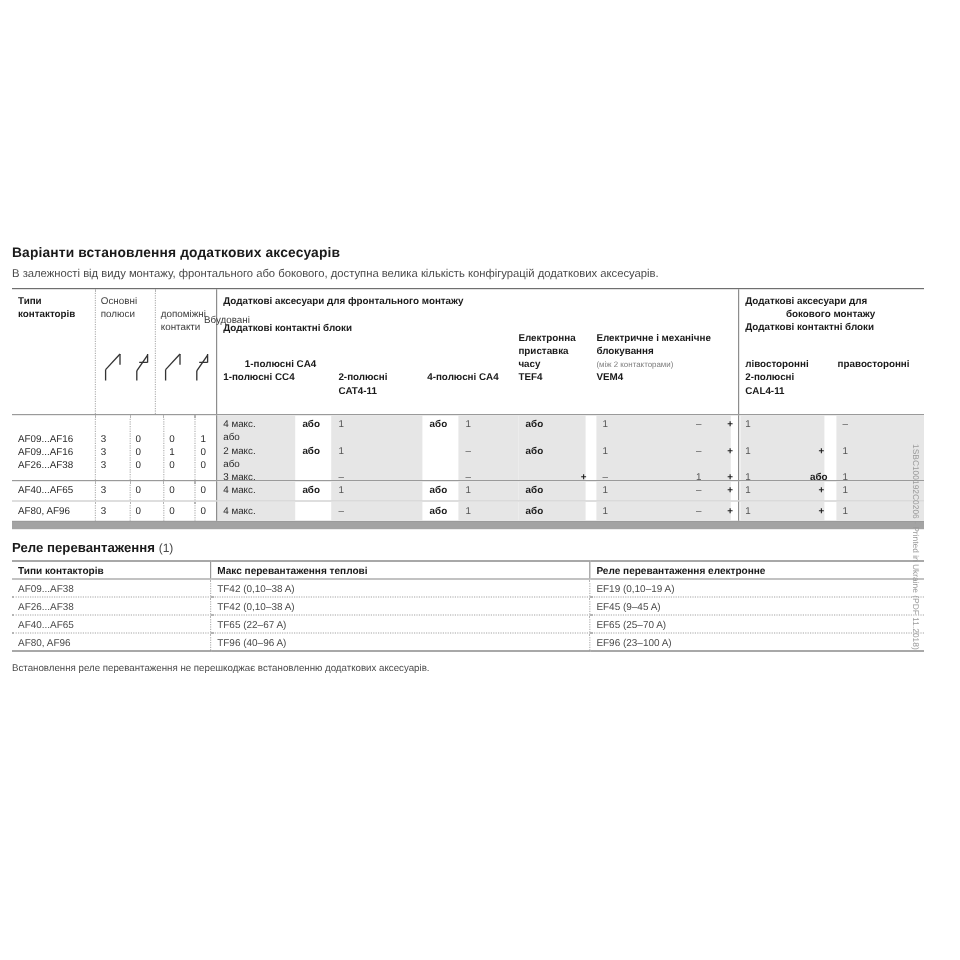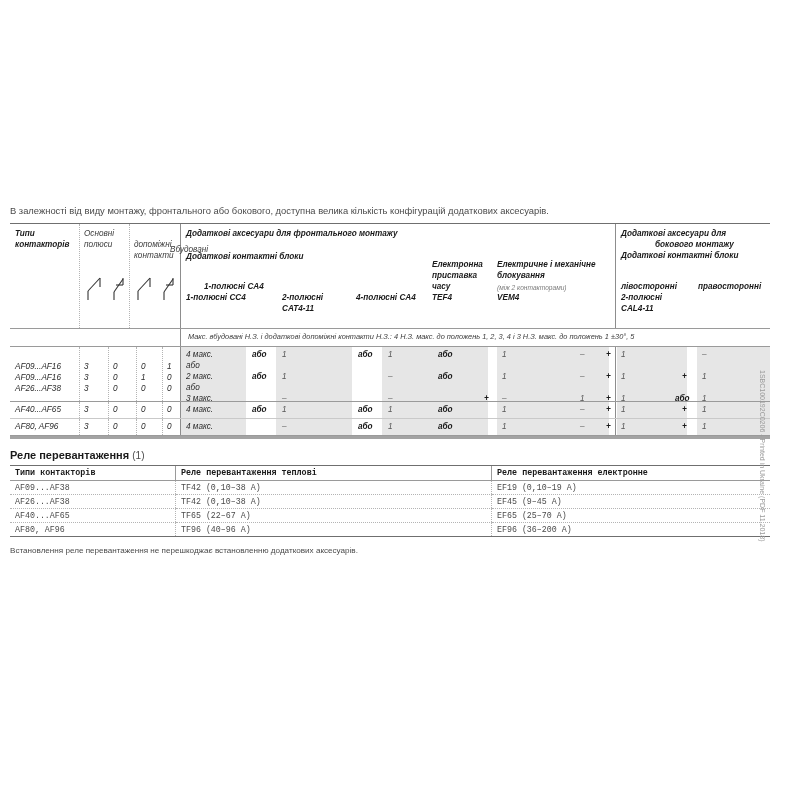--- a/index.html
+++ b/index.html
@@ -32,22 +32,21 @@
     font-size: 9.4px;
     color: #4a4a4a;
     margin: 0 0 7px 0;
   }
 
   
   .tbl {
     position: relative;
     width: 760px;
     border-top: 1px solid #6f6f6f;
-    border-bottom: 3px solid #a3a3a3;
-    font-style: italic;
+    border-bottom: 6px solid #a3a3a3;
   }
 
   .hdr {
     position: relative;
     height: 104px;
     border-bottom: 1px solid #9a9a9a;
   }
 
   .cell {
     position: absolute;
@@ -115,21 +114,20 @@
     color: #1a1a1a;
   }
   .sec2-title b { font-weight: bold; }
   .sec2-title span.n { font-weight: normal; color: #4a4a4a; font-size: 10px;}
 
   table.relay {
     width: 760px;
     border-collapse: collapse;
     font-size: 8.3px;
     color: #3b3b3b;
-    font-family: Liberation Mono, monospace;
   }
   table.relay th {
     text-align: left;
     font-weight: bold;
     color: #1a1a1a;
     font-size: 8.4px;
     padding: 2px 0 2px 5px;
     border-top: 1px solid #6f6f6f;
     border-bottom: 1px solid #9a9a9a;
   }
@@ -160,20 +158,21 @@
     white-space: nowrap;
     transform-origin: 0 0;
     transform: rotate(90deg);
   }
 </style>
 </head>
 <body>
 
 <div id="sheet">
 
+  <div class="doc-title">Варіанти встановлення додаткових аксесуарів</div>
   <div class="doc-sub">В залежності від виду монтажу, фронтального або бокового, доступна велика кількість конфігурацій додаткових аксесуарів.</div>
 
   <div class="tbl">
 
     <div class="hdr">
 
       <div class="vdot" style="left:69px;"></div>
       <div class="vdot" style="left:119px;"></div>
       <div class="vsolid" style="left:170px;"></div>
       <div class="vsolid" style="left:605px;"></div>
@@ -243,24 +242,20 @@
       <div class="cell b" style="left:611px; top:4px;">Додаткові аксесуари для</div>
       <div class="cell b" style="left:645px; top:15px;">бокового монтажу</div>
       <div class="cell b" style="left:611px; top:26px;">Додаткові контактні блоки</div>
 
       <div class="cell b" style="left:611px; top:57px;">лівосторонні</div>
       <div class="cell b" style="left:688px; top:57px;">правосторонні</div>
       <div class="cell b" style="left:611px; top:68px;">2-полюсні</div>
       <div class="cell b" style="left:611px; top:79px;">CAL4-11</div>
     </div>
 
-    <div class="noterow">
-      <div class="vsolid" style="left:170px;"></div>
-      <div class="notetext">Макс. вбудовані Н.З. і додаткові допоміжні контакти Н.З.: 4 Н.З. макс. до положень 1, 2, 3, 4 і 3 Н.З. макс. до положень 1 ±30°, 5</div>
-    </div>
 
     <div class="band g1">
 
       <div class="shade" style="left:170px; width:66px;"></div>
       <div class="shade" style="left:266px; width:76px;"></div>
       <div class="shade" style="left:372px; width:50px;"></div>
       <div class="shade" style="left:422px; width:56px;"></div>
       <div class="shade" style="left:487px; width:112px;"></div>
       <div class="shade" style="left:607px; width:70px;"></div>
       <div class="shade" style="left:687px; width:73px;"></div>
@@ -408,21 +403,21 @@
 
   <div class="sec2-title">
     <b>Реле перевантаження</b>
     <span class="n">(1)</span>
   </div>
 
   <table class="relay">
     <thead>
       <tr>
         <th class="c1">Типи контакторів</th>
-        <th class="c2">Реле перевантаження теплові</th>
+        <th class="c2">Макс перевантаження теплові</th>
         <th class="c3">Реле перевантаження електронне</th>
       </tr>
     </thead>
     <tbody>
       <tr>
         <td class="c1">AF09...AF38</td>
         <td class="c2">TF42 (0,10–38 A)</td>
         <td class="c3">EF19 (0,10–19 A)</td>
       </tr>
       <tr>
@@ -431,21 +426,21 @@
         <td class="c3">EF45 (9–45 A)</td>
       </tr>
       <tr>
         <td class="c1">AF40...AF65</td>
         <td class="c2">TF65 (22–67 A)</td>
         <td class="c3">EF65 (25–70 A)</td>
       </tr>
       <tr>
         <td class="c1">AF80, AF96</td>
         <td class="c2">TF96 (40–96 A)</td>
-        <td class="c3">EF96 (36–200 A)</td>
+        <td class="c3">EF96 (23–100 A)</td>
       </tr>
     </tbody>
   </table>
 
   <div class="foot">
     <div>Встановлення реле перевантаження не перешкоджає встановленню додаткових аксесуарів.</div>
   </div>
 
 </div>
 

